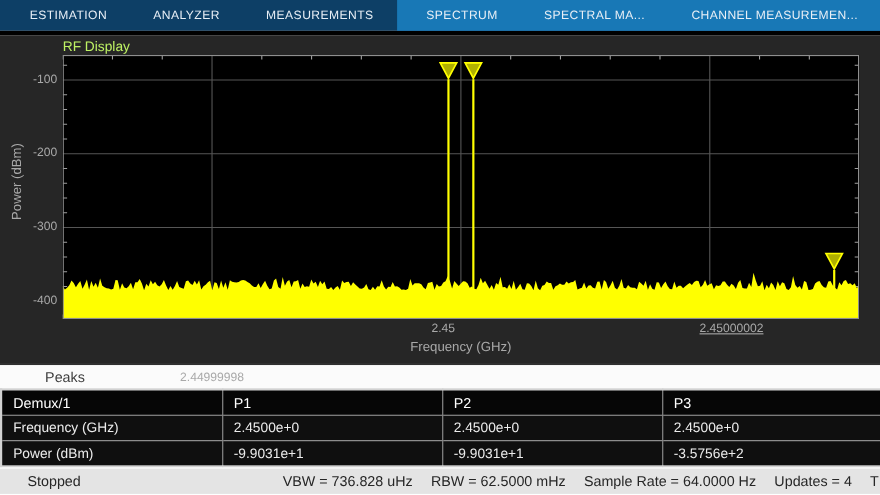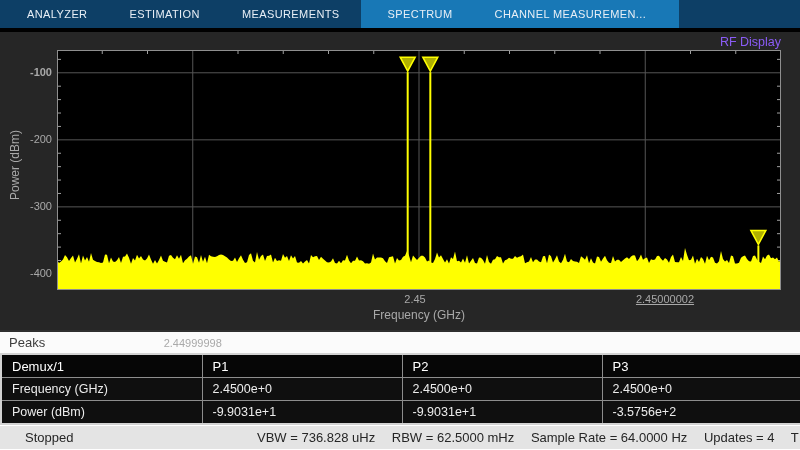--- a/index.html
+++ b/index.html
@@ -12,57 +12,58 @@
   .tabgroup{display:flex;align-items:stretch}
   .tabgroup.left{padding-left:6px}
   .tabgroup.active{background:#1878b6;padding:0 12px 0 6px}
   .tab{display:flex;align-items:center;padding:0 21px;color:#e8eff6;
        font-size:11px;letter-spacing:.4px;white-space:nowrap;cursor:default}
   .tab-spacer{flex:1;background:#0d3f66}
   
   .strip{height:4px;background:#000}
   
   .chart-section{height:298px;background:#262626;position:relative}
-  .chart-title{position:absolute;left:57px;width:724px;top:3px;text-align:right;
-               color:#8b5cf6;font-size:12.5px}
+  .chart-title{position:absolute;left:57px;width:724px;top:3px;text-align:left;
+               color:#bef264;font-size:12.5px}
   #plot{position:absolute;left:57px;top:18px;background:#000}
   .ytick{position:absolute;left:2px;width:50px;text-align:right;color:#a9a9a9;font-size:11px}
   .xtick{position:absolute;top:261px;width:110px;text-align:center;color:#a9a9a9;font-size:11px}
   .xlabel{position:absolute;left:57px;width:724px;top:276px;text-align:center;
           color:#a9a9a9;font-size:12px}
   .ylabel{position:absolute;left:-105px;top:126px;width:240px;text-align:center;
           transform:rotate(-90deg);color:#a9a9a9;font-size:12px}
   
   .divider{height:2px;background:#2f2f2f}
   .peaks-band{height:21px;background:#fbfbfb;color:#3d3d3d;font-size:13px;
-              line-height:21px;padding-left:9px}
+              line-height:21px;padding-left:41px}
   table.peaks{width:800px;border-collapse:collapse;table-layout:fixed;
               border:2px solid #d2d2d2}
   table.peaks th{background:#060606;color:#ffffff;font-weight:normal;font-size:13px;
                  text-align:left;padding:0 4px 0 10px;height:22px;border:1px solid #8d8d8d}
   table.peaks td{background:#0f0f0f;color:#ececec;font-size:12.5px;
                  text-align:left;padding:0 4px 0 10px;height:22px;border:1px solid #8d8d8d}
   .gap{height:1px;background:#ffffff}
   
   .statusbar{height:23px;background:#e4e4e4;position:relative;color:#262626;font-size:13px}
   .status-state{position:absolute;left:25px;top:4px}
   .status-stats{position:absolute;left:257px;top:4px;white-space:nowrap}
   .status-stats span{margin-right:13px}
 </style>
 </head>
 <body>
 
 <div class="tabbar">
   <div class="tabgroup left">
+    <div class="tab">ESTIMATION</div>
     <div class="tab">ANALYZER</div>
-    <div class="tab">ESTIMATION</div>
     <div class="tab">MEASUREMENTS</div>
   </div>
   <div class="tabgroup active">
     <div class="tab">SPECTRUM</div>
+    <div class="tab">SPECTRAL MA...</div>
     <div class="tab">CHANNEL MEASUREMEN...</div>
   </div>
   <div class="tab-spacer"></div>
 
 </div>
 
 <div class="strip"></div>
 
 <div class="chart-section">
   <div class="chart-title">RF Display</div>
@@ -134,27 +135,27 @@
       <line x1="350.68749905804515" y1="22.143687150837994" x2="350.68749905804515" y2="215.16201117318434" stroke="#ffff00" stroke-width="2"></line>
       <polygon points="350.68749905804515,21.143687150837994 343.18749905804515,7.143687150837994 358.18749905804515,7.143687150837994" fill="#b0b000" stroke="#ffff00" stroke-width="1.5"></polygon>
       <line x1="373.3124959181957" y1="22.143687150837994" x2="373.3124959181957" y2="215.16201117318434" stroke="#ffff00" stroke-width="2"></line>
       <polygon points="373.3124959181957,21.143687150837994 365.8124959181957,7.143687150837994 380.8124959181957,7.143687150837994" fill="#b0b000" stroke="#ffff00" stroke-width="1.5"></polygon>
       <line x1="701.3749981160903" y1="195.45921787709497" x2="701.3749981160903" y2="215.16201117318434" stroke="#ffff00" stroke-width="2"></line>
       <polygon points="701.3749981160903,194.45921787709497 693.8749981160903,180.45921787709497 708.8749981160903,180.45921787709497" fill="#b0b000" stroke="#ffff00" stroke-width="1.5"></polygon>
       <rect x="0.5" y="0.5" width="723" height="239" fill="none" stroke="#8f8f8f" stroke-width="1"></rect>
     </svg>
 
   <div class="ylabel">Power (dBm)</div>
-  <div class="ytick" id="yt0" style="top: 33.7933px; font-weight: bold;">-100</div>
+  <div class="ytick" id="yt0" style="top: 33.7933px;">-100</div>
   <div class="ytick" id="yt1" style="top: 100.832px;">-200</div>
   <div class="ytick" id="yt2" style="top: 167.872px;">-300</div>
   <div class="ytick" id="yt3" style="top: 234.911px;">-400</div>
 
   <div class="xtick" id="xt0" style="left: 137.75px; margin-top: 44px;">2.44999998</div>
-  <div class="xtick" id="xt1" style="left: 360px;">2.45</div>
+  <div class="xtick" id="xt1" style="left: 348px;">2.45</div>
   <div class="xtick" id="xt2" style="left: 610px; text-decoration: underline;">2.45000002</div>
 
   <div class="xlabel">Frequency (GHz)</div>
 </div>
 
 <div class="divider"></div>
 <div class="peaks-band">Peaks</div>
 
 <table class="peaks">
   <colgroup>

